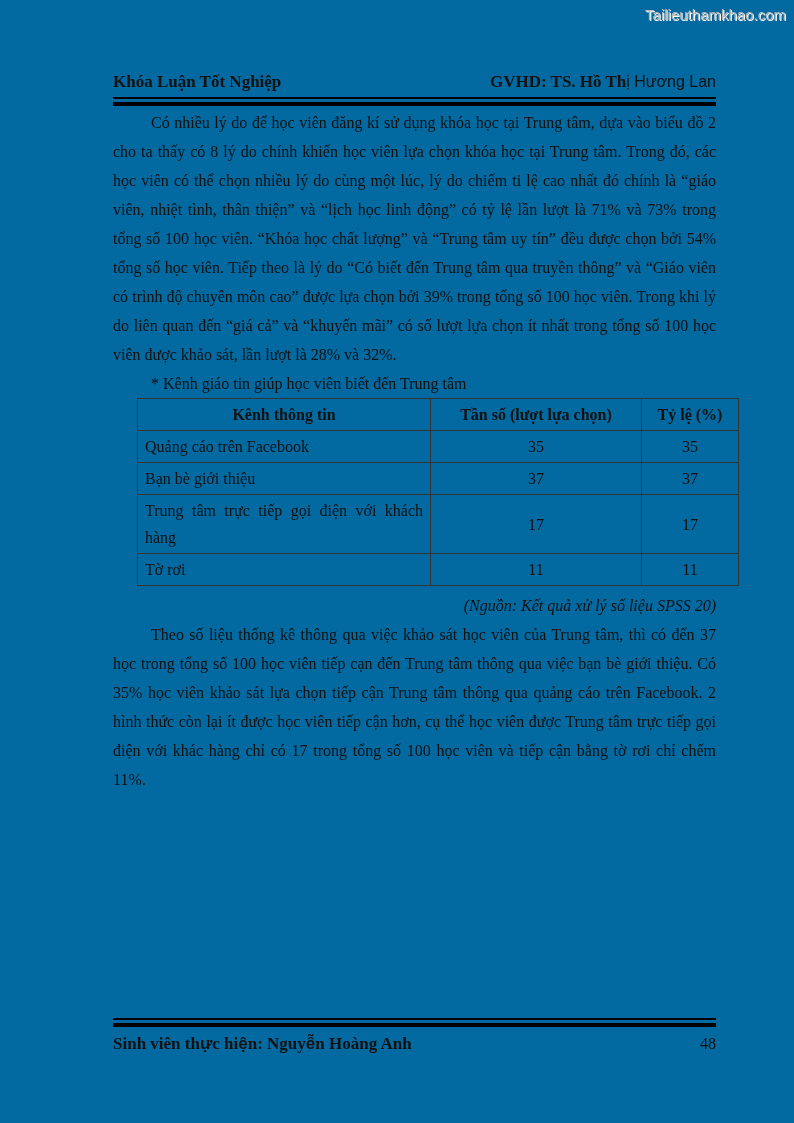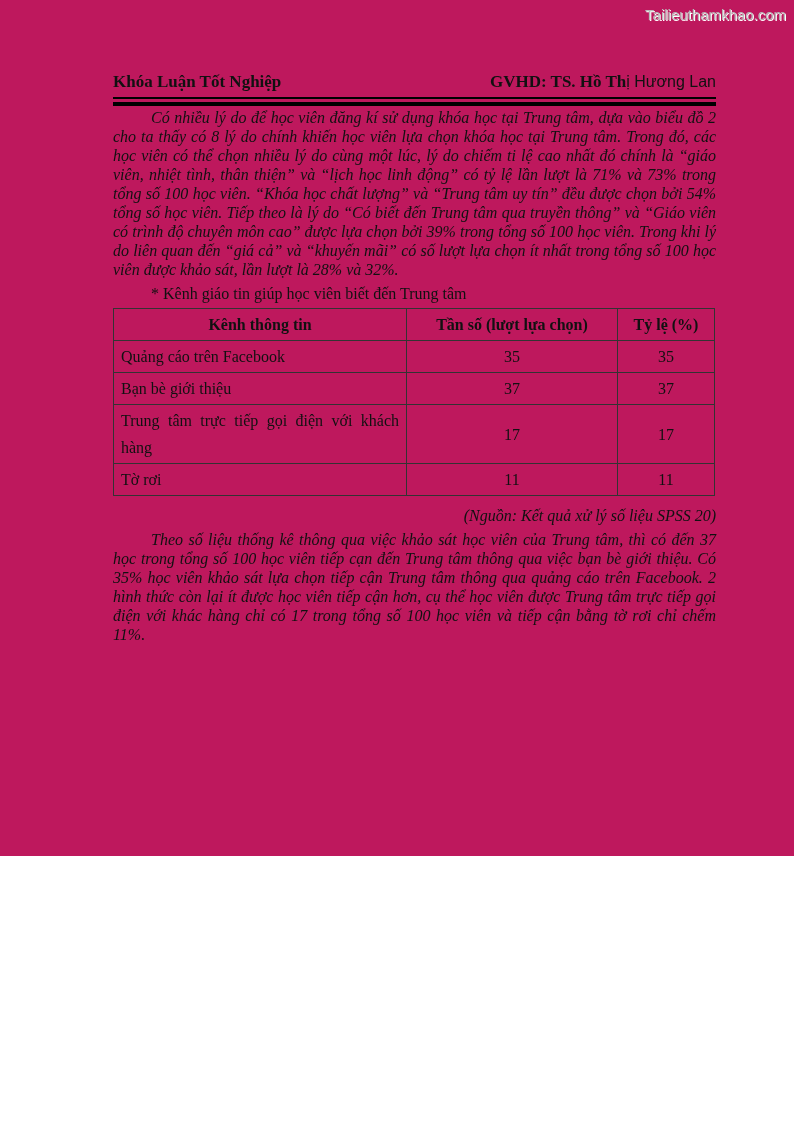--- a/index.html
+++ b/index.html
@@ -1,21 +1,21 @@
 <!DOCTYPE html>
 <html><head>
 <meta charset="utf-8">
 <style>
   html, body { margin: 0; padding: 0; }
   body { background: #ffffff; }
   .page {
     position: relative;
     width: 794px;
-    height: 856px;
-    background: #be185d;
+    height: 1123px;
+    background: #0369a1;
     overflow: hidden;
     font-family: "Liberation Serif", "DejaVu Serif", serif;
     color: #111;
   }
   .watermark {
     position: absolute;
     top: 6px;
     right: 8px;
     font-family: "Liberation Sans", "DejaVu Sans", sans-serif;
     font-size: 15px;
@@ -46,42 +46,42 @@
   }
   .content {
     position: absolute;
     left: 113px;
     width: 603px;
     top: 108px;
   }
   .body-p {
     margin: 0;
     font-size: 16px;
-    line-height: 19px;
+    line-height: 29px;
     text-align: justify;
     text-indent: 38px;
-    font-style: italic;
   }
   .bullet-line {
     margin: 0;
     font-size: 16px;
     line-height: 29px;
     text-indent: 38px;
   }
   .table-title {
     margin: 8px 0 6px 0;
     font-size: 16px;
     line-height: 29px;
     font-weight: bold;
     text-align: center;
   }
   table.data-table {
     width: 601px;
     border-collapse: collapse;
     table-layout: fixed;
+    margin-left: 24px;
   }
   table.data-table th, table.data-table td {
     border: 1.5px solid #333;
     font-size: 16px;
     vertical-align: middle;
     padding: 2px 7px;
     line-height: 27px;
   }
   table.data-table th {
     font-weight: bold;

